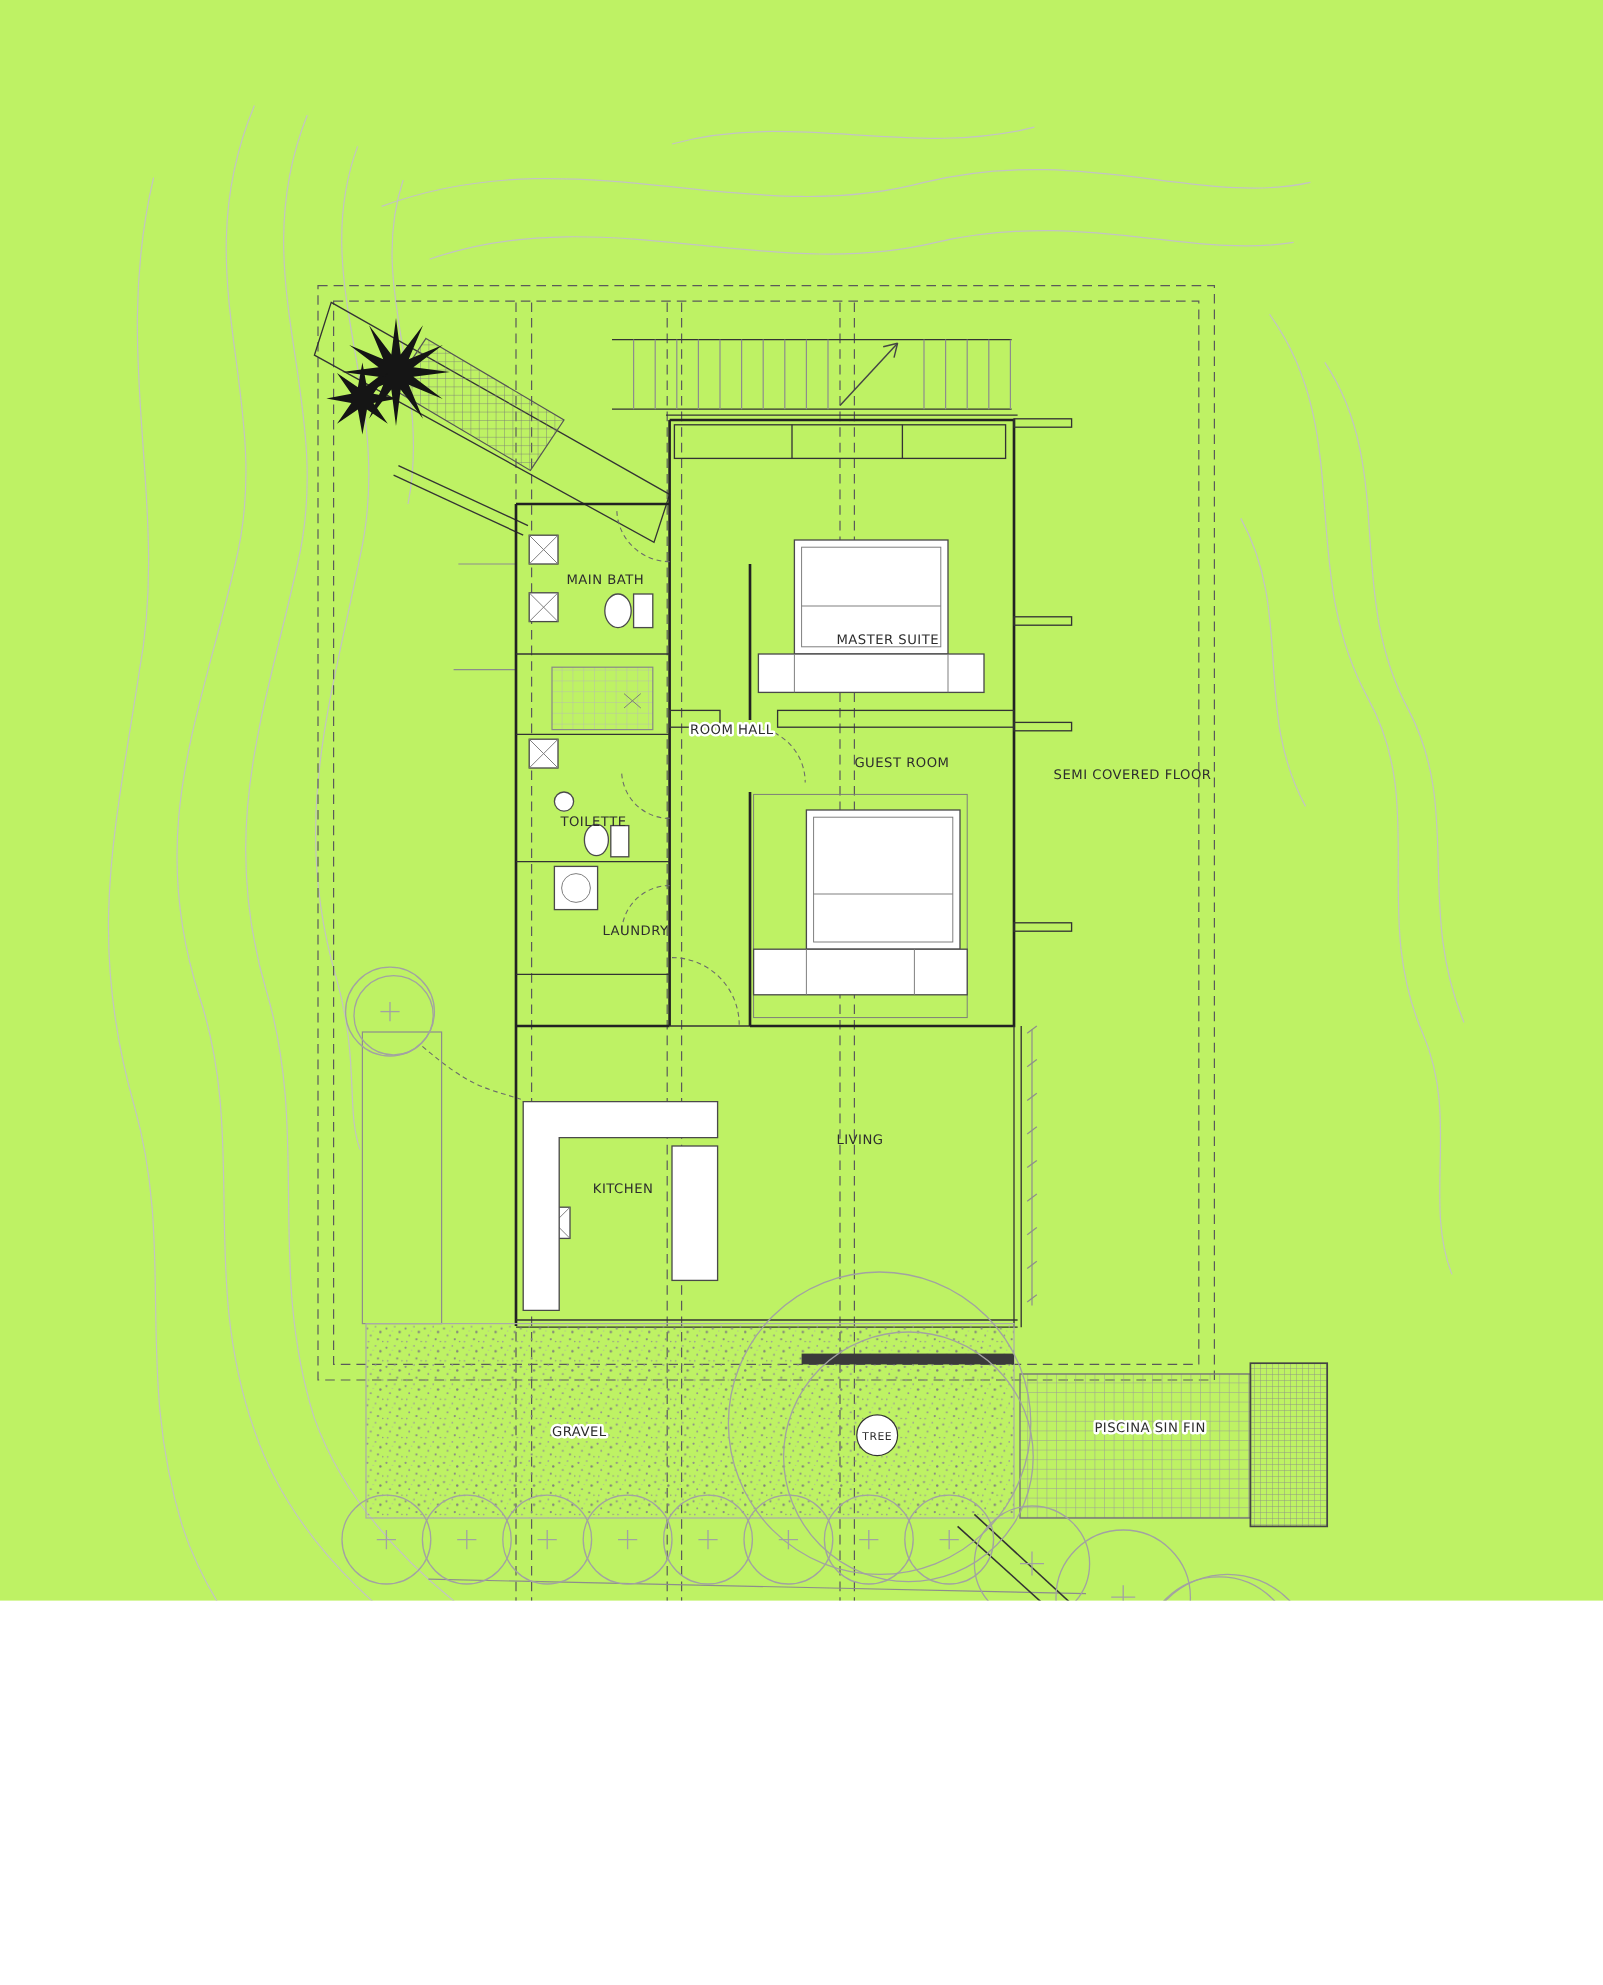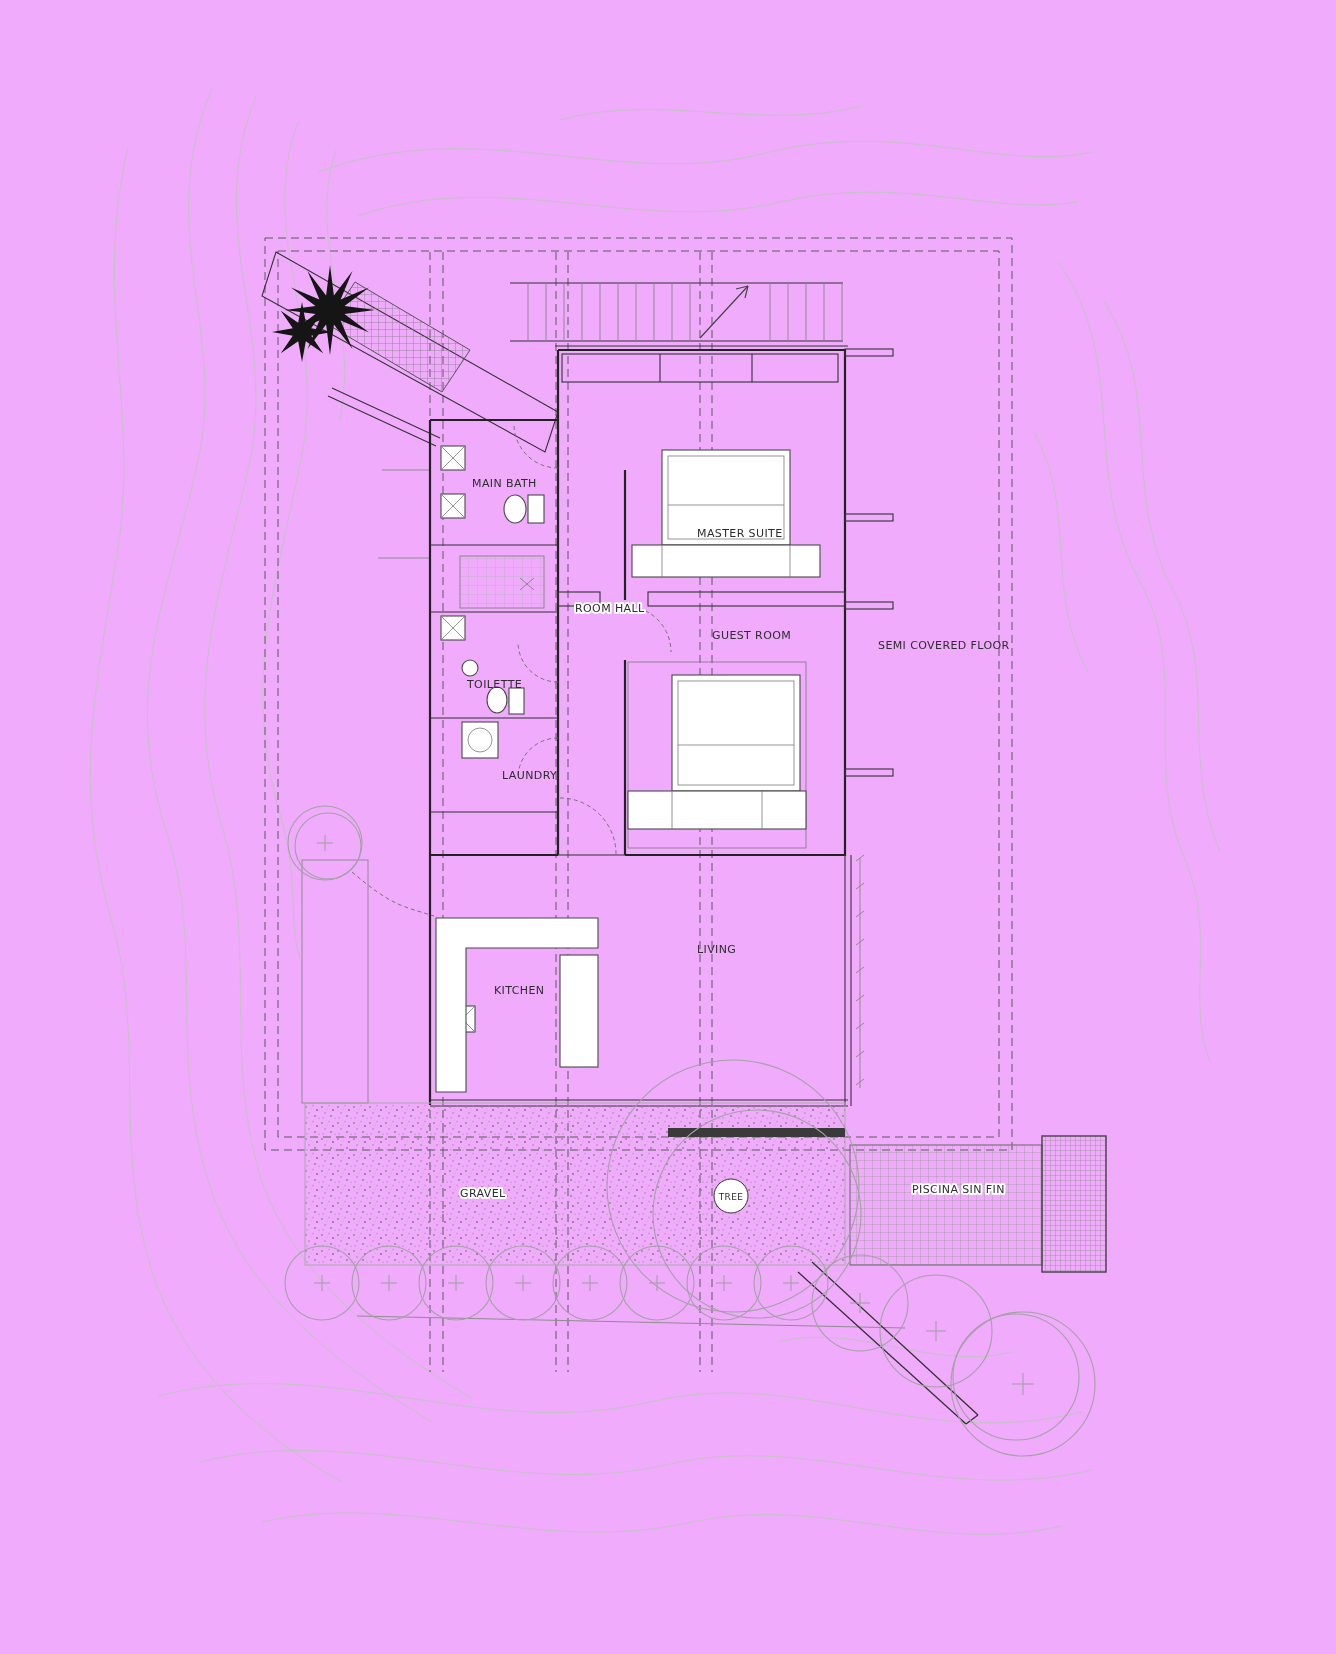--- a/index.html
+++ b/index.html
@@ -1,16 +1,16 @@
 <!DOCTYPE html>
 <html><head>
 <meta charset="utf-8">
 <style>
   html,body{margin:0;padding:0;background:#ffffff;}
-  .stage{position:relative;width:1336px;height:1654px;background:#f0abfc;overflow:hidden;
+  .stage{position:relative;width:1336px;height:1334px;background:#bef264;overflow:hidden;
          font-family:"DejaVu Sans",sans-serif;}
   svg{position:absolute;left:0;top:0;}
   .contour{stroke:#c3c3c3;stroke-width:1;fill:none;}
   .dash{stroke:#5a5a5a;stroke-width:1;fill:none;stroke-dasharray:8 5;}
   .dash-fine{stroke:#6a6a6a;stroke-width:0.9;fill:none;stroke-dasharray:4 3;}
   .wall{stroke:#222;stroke-width:2.2;fill:none;}
   .wall-thin{stroke:#333;stroke-width:1.1;fill:none;}
   .lite{stroke:#8d8d8d;stroke-width:1;fill:none;}
   .furn{stroke:#4a4a4a;stroke-width:1.1;fill:#ffffff;}
   .furn-in{stroke:#7a7a7a;stroke-width:0.8;fill:none;}

